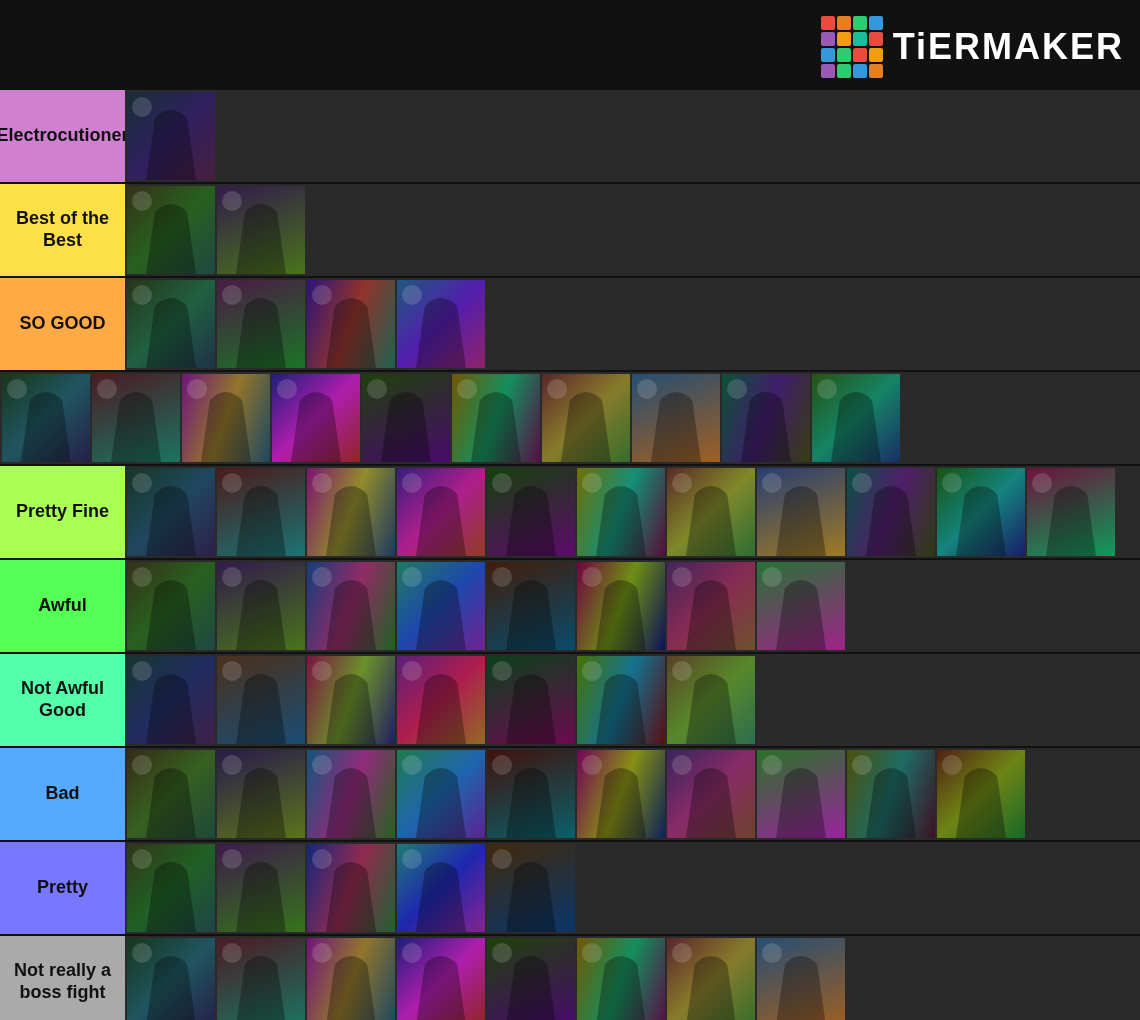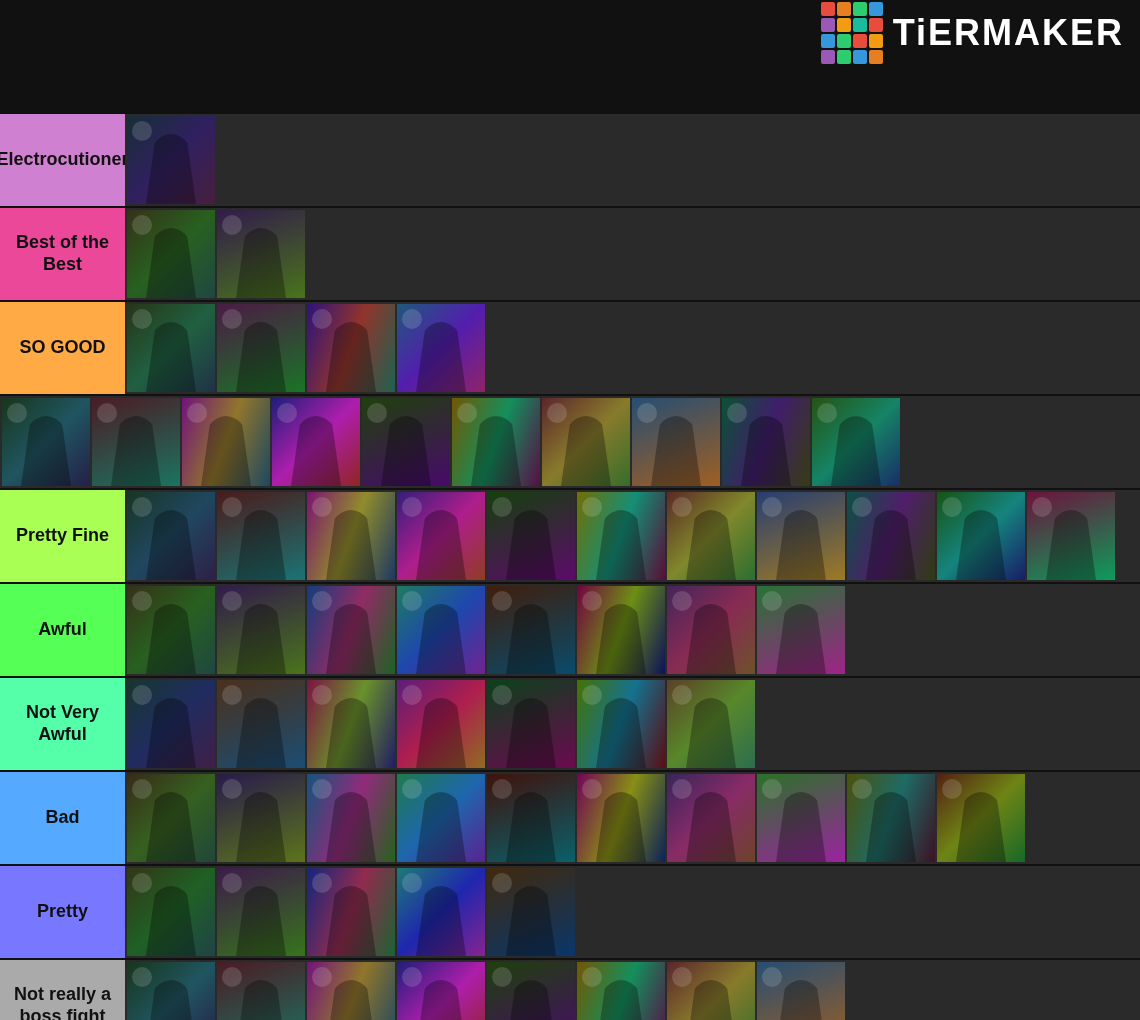--- a/index.html
+++ b/index.html
@@ -7,23 +7,23 @@
       background: #1a1a1a;
       font-family: Arial, sans-serif;
       width: 1140px;
       min-height: 1020px;
     }
 
     .header {
       background: #111;
       display: flex;
       justify-content: flex-end;
-      align-items: flex-start;
-      padding: 2px 16px;
-      height: 114px;
+      align-items: flex-end;
+      padding: 12px 16px;
+      height: 90px;
     }
 
     .tiermaker-logo {
       display: flex;
       align-items: center;
       gap: 10px;
     }
 
     .logo-grid {
       display: grid;
@@ -114,21 +114,21 @@
     <div class="tier-row">
       <div class="tier-label" style="background: rgb(208, 128, 208);">Electrocutioner</div>
       <div class="tier-content">
         <div class="boss-card" style="background: linear-gradient(135deg, rgb(23, 46, 54), rgb(48, 32, 96), rgb(71, 31, 61)); position: relative; overflow: hidden;">
           <div style="position: absolute; bottom: 0px; left: 50%; transform: translateX(-50%); width: 50px; height: 70px; background: rgba(0, 0, 0, 0.3); border-radius: 50% 50% 0px 0px; clip-path: polygon(20% 0%, 80% 0%, 100% 100%, 0% 100%);"></div>
           <div style="position: absolute; top: 5px; left: 5px; width: 20px; height: 20px; background: rgba(255, 255, 255, 0.15); border-radius: 50%;"></div>
         </div>
       </div>
     </div>
     <div class="tier-row">
-      <div class="tier-label" style="background: #ec4899;">Best of the Best</div>
+      <div class="tier-label" style="background: #fde047;">Best of the Best</div>
       <div class="tier-content">
         <div class="boss-card" style="background: linear-gradient(135deg, rgb(54, 49, 23), rgb(40, 96, 32), rgb(31, 71, 66)); position: relative; overflow: hidden;">
           <div style="position: absolute; bottom: 0px; left: 50%; transform: translateX(-50%); width: 50px; height: 70px; background: rgba(0, 0, 0, 0.3); border-radius: 50% 50% 0px 0px; clip-path: polygon(20% 0%, 80% 0%, 100% 100%, 0% 100%);"></div>
           <div style="position: absolute; top: 5px; left: 5px; width: 20px; height: 20px; background: rgba(255, 255, 255, 0.15); border-radius: 50%;"></div>
         </div>
         <div class="boss-card" style="background: linear-gradient(160deg, rgb(50, 27, 75), rgb(73, 116, 27)); position: relative; overflow: hidden;">
           <div style="position: absolute; bottom: 0px; left: 50%; transform: translateX(-50%); width: 50px; height: 70px; background: rgba(0, 0, 0, 0.3); border-radius: 50% 50% 0px 0px; clip-path: polygon(20% 0%, 80% 0%, 100% 100%, 0% 100%);"></div>
           <div style="position: absolute; top: 5px; left: 5px; width: 20px; height: 20px; background: rgba(255, 255, 255, 0.15); border-radius: 50%;"></div>
         </div>
       </div>
@@ -278,21 +278,21 @@
           <div style="position: absolute; bottom: 0px; left: 50%; transform: translateX(-50%); width: 50px; height: 70px; background: rgba(0, 0, 0, 0.3); border-radius: 50% 50% 0px 0px; clip-path: polygon(20% 0%, 80% 0%, 100% 100%, 0% 100%);"></div>
           <div style="position: absolute; top: 5px; left: 5px; width: 20px; height: 20px; background: rgba(255, 255, 255, 0.15); border-radius: 50%;"></div>
         </div>
         <div class="boss-card" style="background: linear-gradient(160deg, rgb(39, 114, 53), rgb(159, 35, 136)); position: relative; overflow: hidden;">
           <div style="position: absolute; bottom: 0px; left: 50%; transform: translateX(-50%); width: 50px; height: 70px; background: rgba(0, 0, 0, 0.3); border-radius: 50% 50% 0px 0px; clip-path: polygon(20% 0%, 80% 0%, 100% 100%, 0% 100%);"></div>
           <div style="position: absolute; top: 5px; left: 5px; width: 20px; height: 20px; background: rgba(255, 255, 255, 0.15); border-radius: 50%;"></div>
         </div>
       </div>
     </div>
     <div class="tier-row">
-      <div class="tier-label" style="background: rgb(85, 255, 170);">Not Very Awful</div>
+      <div class="tier-label" style="background: rgb(85, 255, 170);">Not Awful Good</div>
       <div class="tier-content">
         <div class="boss-card" style="background: linear-gradient(135deg, rgb(23, 54, 48), rgb(32, 44, 96), rgb(64, 31, 71)); position: relative; overflow: hidden;">
           <div style="position: absolute; bottom: 0px; left: 50%; transform: translateX(-50%); width: 50px; height: 70px; background: rgba(0, 0, 0, 0.3); border-radius: 50% 50% 0px 0px; clip-path: polygon(20% 0%, 80% 0%, 100% 100%, 0% 100%);"></div>
           <div style="position: absolute; top: 5px; left: 5px; width: 20px; height: 20px; background: rgba(255, 255, 255, 0.15); border-radius: 50%;"></div>
         </div>
         <div class="boss-card" style="background: linear-gradient(160deg, rgb(75, 48, 27), rgb(27, 77, 116)); position: relative; overflow: hidden;">
           <div style="position: absolute; bottom: 0px; left: 50%; transform: translateX(-50%); width: 50px; height: 70px; background: rgba(0, 0, 0, 0.3); border-radius: 50% 50% 0px 0px; clip-path: polygon(20% 0%, 80% 0%, 100% 100%, 0% 100%);"></div>
           <div style="position: absolute; top: 5px; left: 5px; width: 20px; height: 20px; background: rgba(255, 255, 255, 0.15); border-radius: 50%;"></div>
         </div>
         <div class="boss-card" style="background: linear-gradient(110deg, rgb(124, 19, 66), rgb(106, 145, 43), rgb(33, 29, 98)); position: relative; overflow: hidden;">

